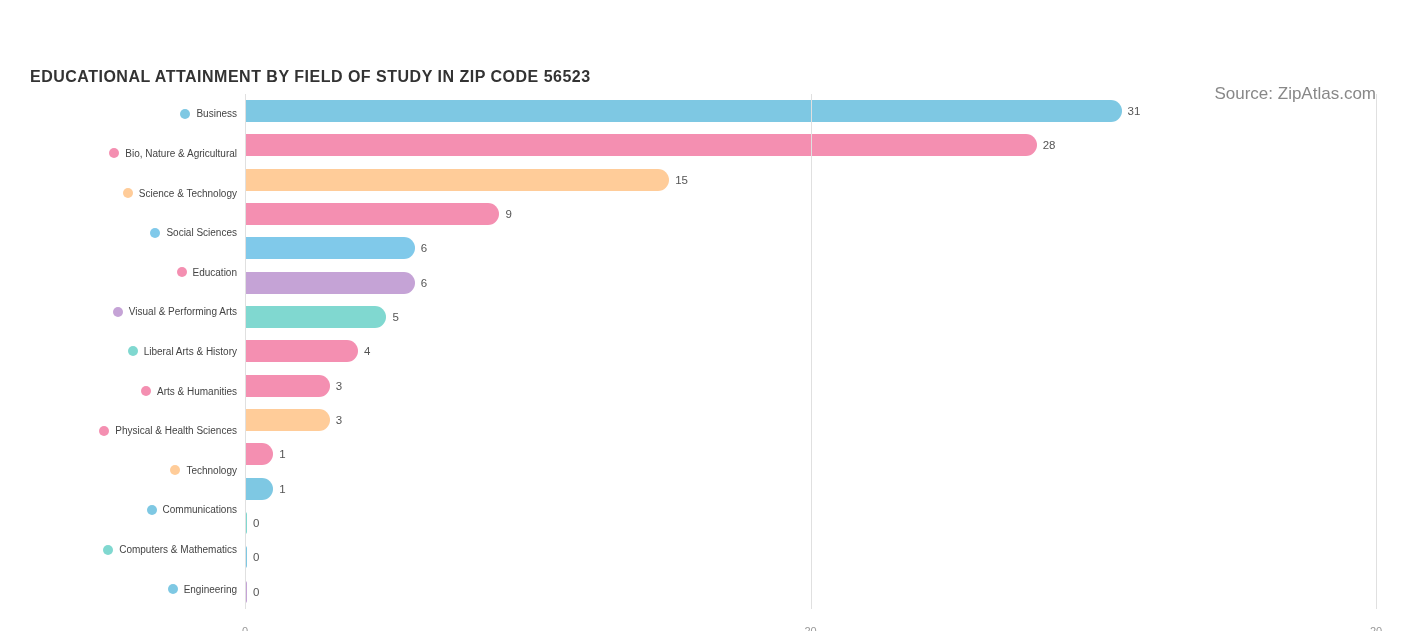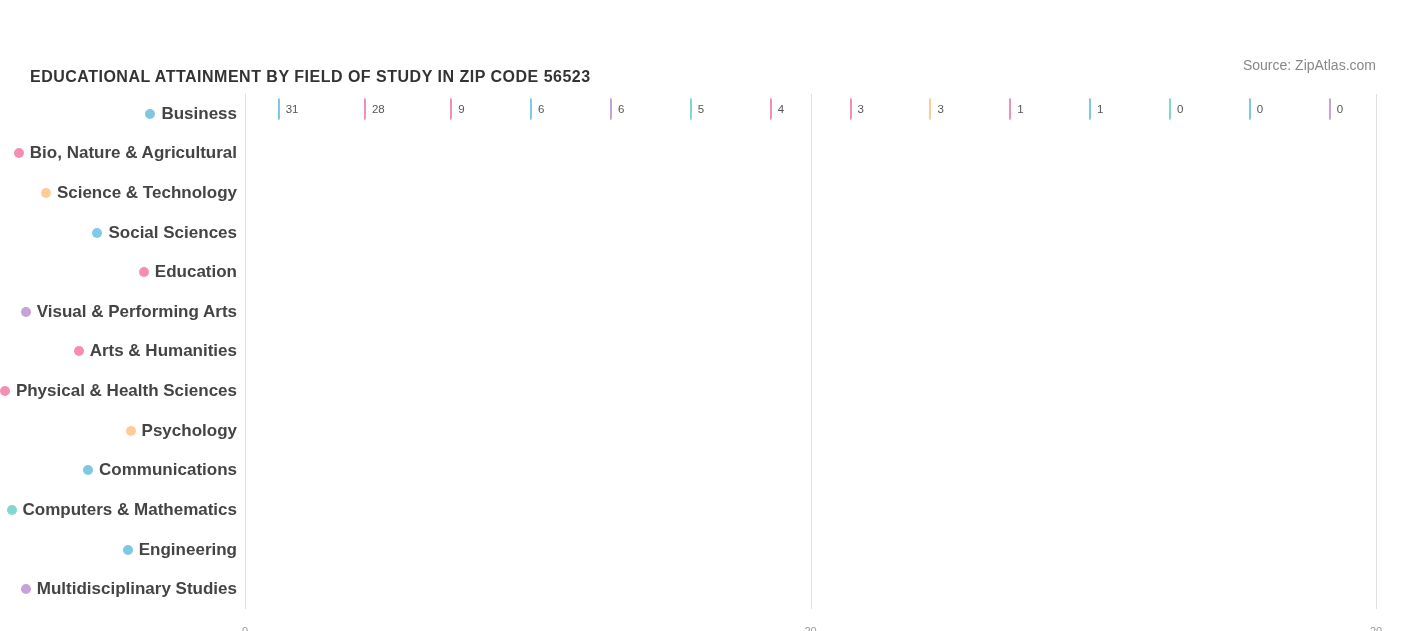--- a/index.html
+++ b/index.html
@@ -19,23 +19,23 @@
     }
     .chart-title {
       font-size: 16px;
       font-weight: 600;
       color: #333;
       margin-bottom: 4px;
       letter-spacing: 0.5px;
     }
     .chart-source {
       position: absolute;
-      top: 9px;
+      top: 36px;
       right: 30px;
-      font-size: 14px;
+      font-size: 17px;
       color: #888;
     }
     .chart-body {
       display: flex;
       flex-direction: row;
       height: calc(100% - 40px);
       margin-top: 8px;
     }
     .labels-col {
       width: 215px;
@@ -53,32 +53,31 @@
       padding-right: 8px;
     }
     .label-dot {
       width: 10px;
       height: 10px;
       border-radius: 50%;
       margin-right: 6px;
       flex-shrink: 0;
     }
     .label-text {
-      font-size: 17px;
+      font-size: 10px;
       color: #444;
       white-space: nowrap;
-      font-weight: bold;
     }
     .bars-col {
       flex: 1;
       position: relative;
     }
     .bars-inner {
       display: flex;
-      flex-direction: row;
+      flex-direction: column;
       justify-content: space-around;
       height: calc(100% - 28px);
     }
     .bar-line {
       display: flex;
       align-items: center;
       height: 30px;
     }
     .bar-fill {
       height: 22px;
@@ -142,57 +141,61 @@
         </div>
         <div class="label-item">
           <div class="label-dot" style="background: rgb(244, 143, 177);"></div>
           <span class="label-text">Education</span>
         </div>
         <div class="label-item">
           <div class="label-dot" style="background: rgb(197, 163, 214);"></div>
           <span class="label-text">Visual &amp; Performing Arts</span>
         </div>
         <div class="label-item">
+          <div class="label-dot" style="background: rgb(128, 216, 208);"></div>
+          <span class="label-text">Liberal Arts &amp; History</span>
+        </div>
+        <div class="label-item">
           <div class="label-dot" style="background: rgb(244, 143, 177);"></div>
           <span class="label-text">Arts &amp; Humanities</span>
         </div>
         <div class="label-item">
           <div class="label-dot" style="background: rgb(244, 143, 177);"></div>
           <span class="label-text">Physical &amp; Health Sciences</span>
         </div>
         <div class="label-item">
           <div class="label-dot" style="background: rgb(255, 204, 153);"></div>
-          <span class="label-text">Psychology</span>
+          <span class="label-text">Technology</span>
         </div>
         <div class="label-item">
           <div class="label-dot" style="background: rgb(126, 200, 227);"></div>
           <span class="label-text">Communications</span>
         </div>
         <div class="label-item">
           <div class="label-dot" style="background: rgb(128, 216, 208);"></div>
           <span class="label-text">Computers &amp; Mathematics</span>
         </div>
         <div class="label-item">
           <div class="label-dot" style="background: rgb(126, 200, 227);"></div>
           <span class="label-text">Engineering</span>
-        </div>
-        <div class="label-item">
-          <div class="label-dot" style="background: rgb(197, 163, 214);"></div>
-          <span class="label-text">Multidisciplinary Studies</span>
         </div>
       </div>
     <div class="bars-col" id="bars-col">
       <div class="bars-inner" id="bars-inner">
           <div class="bar-line">
             <div class="bar-fill" style="width: 77.5%; background: rgb(126, 200, 227);"></div>
             <span class="bar-num">31</span>
           </div>
           <div class="bar-line">
             <div class="bar-fill" style="width: 70%; background: rgb(244, 143, 177);"></div>
             <span class="bar-num">28</span>
+          </div>
+          <div class="bar-line">
+            <div class="bar-fill" style="width: 37.5%; background: rgb(255, 204, 153);"></div>
+            <span class="bar-num">15</span>
           </div>
           <div class="bar-line">
             <div class="bar-fill" style="width: 22.5%; background: rgb(244, 143, 177);"></div>
             <span class="bar-num">9</span>
           </div>
           <div class="bar-line">
             <div class="bar-fill" style="width: 15%; background: rgb(128, 201, 234);"></div>
             <span class="bar-num">6</span>
           </div>
           <div class="bar-line">

